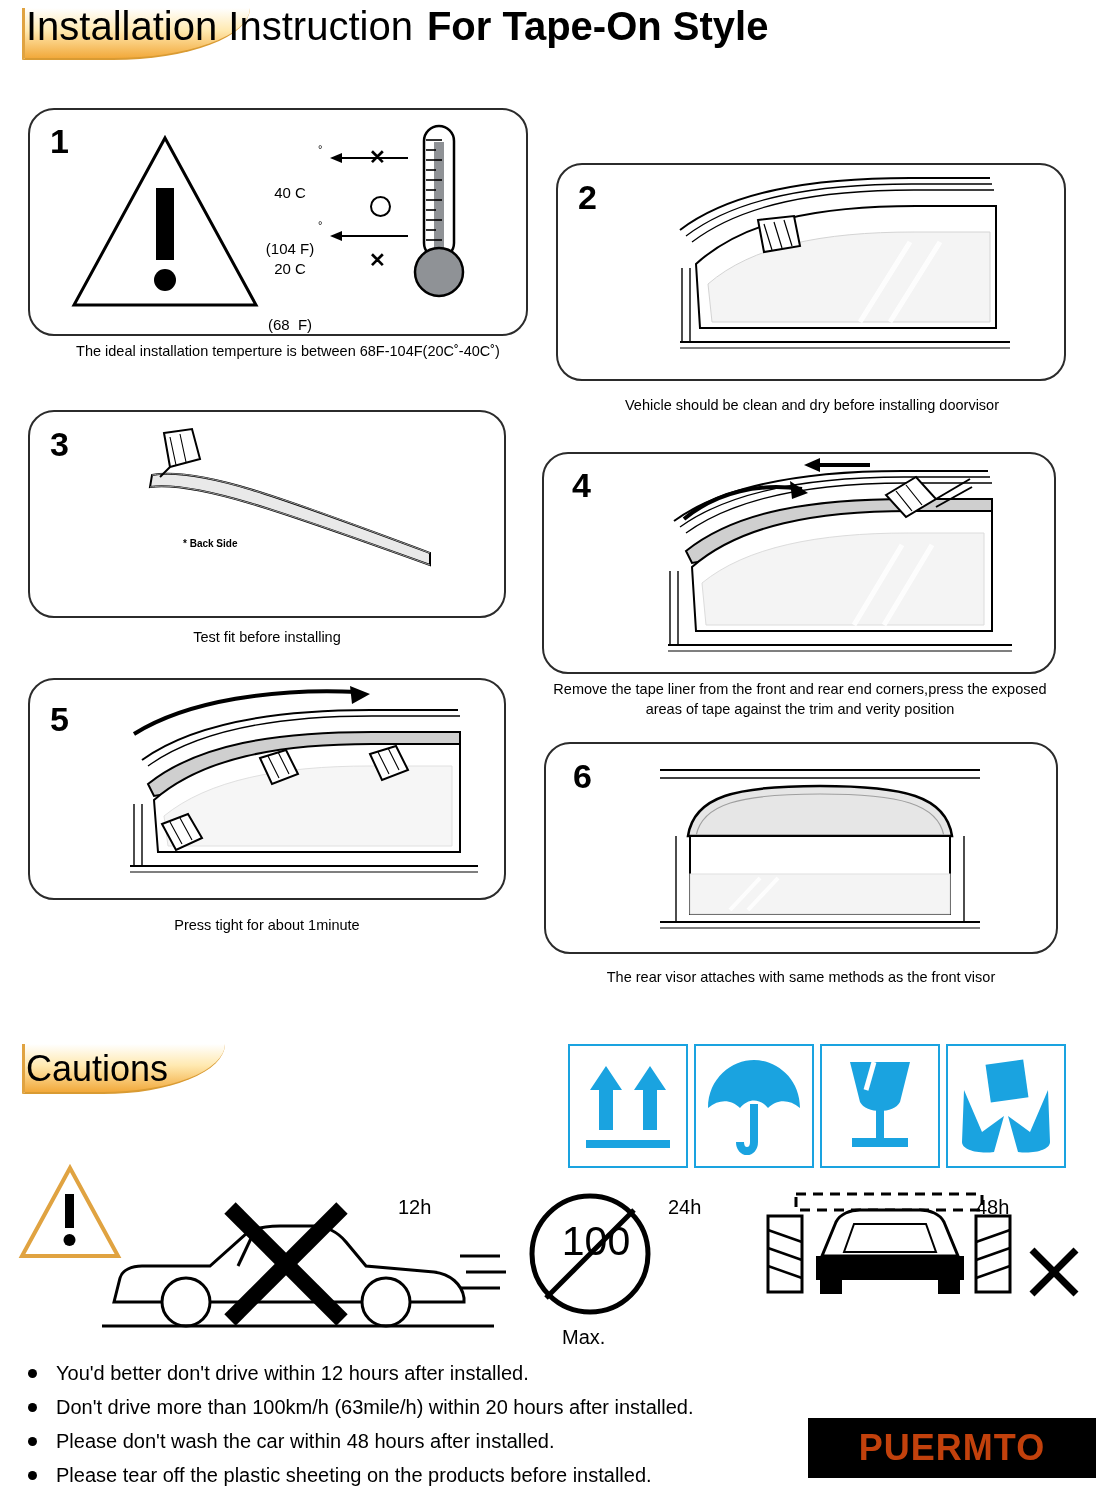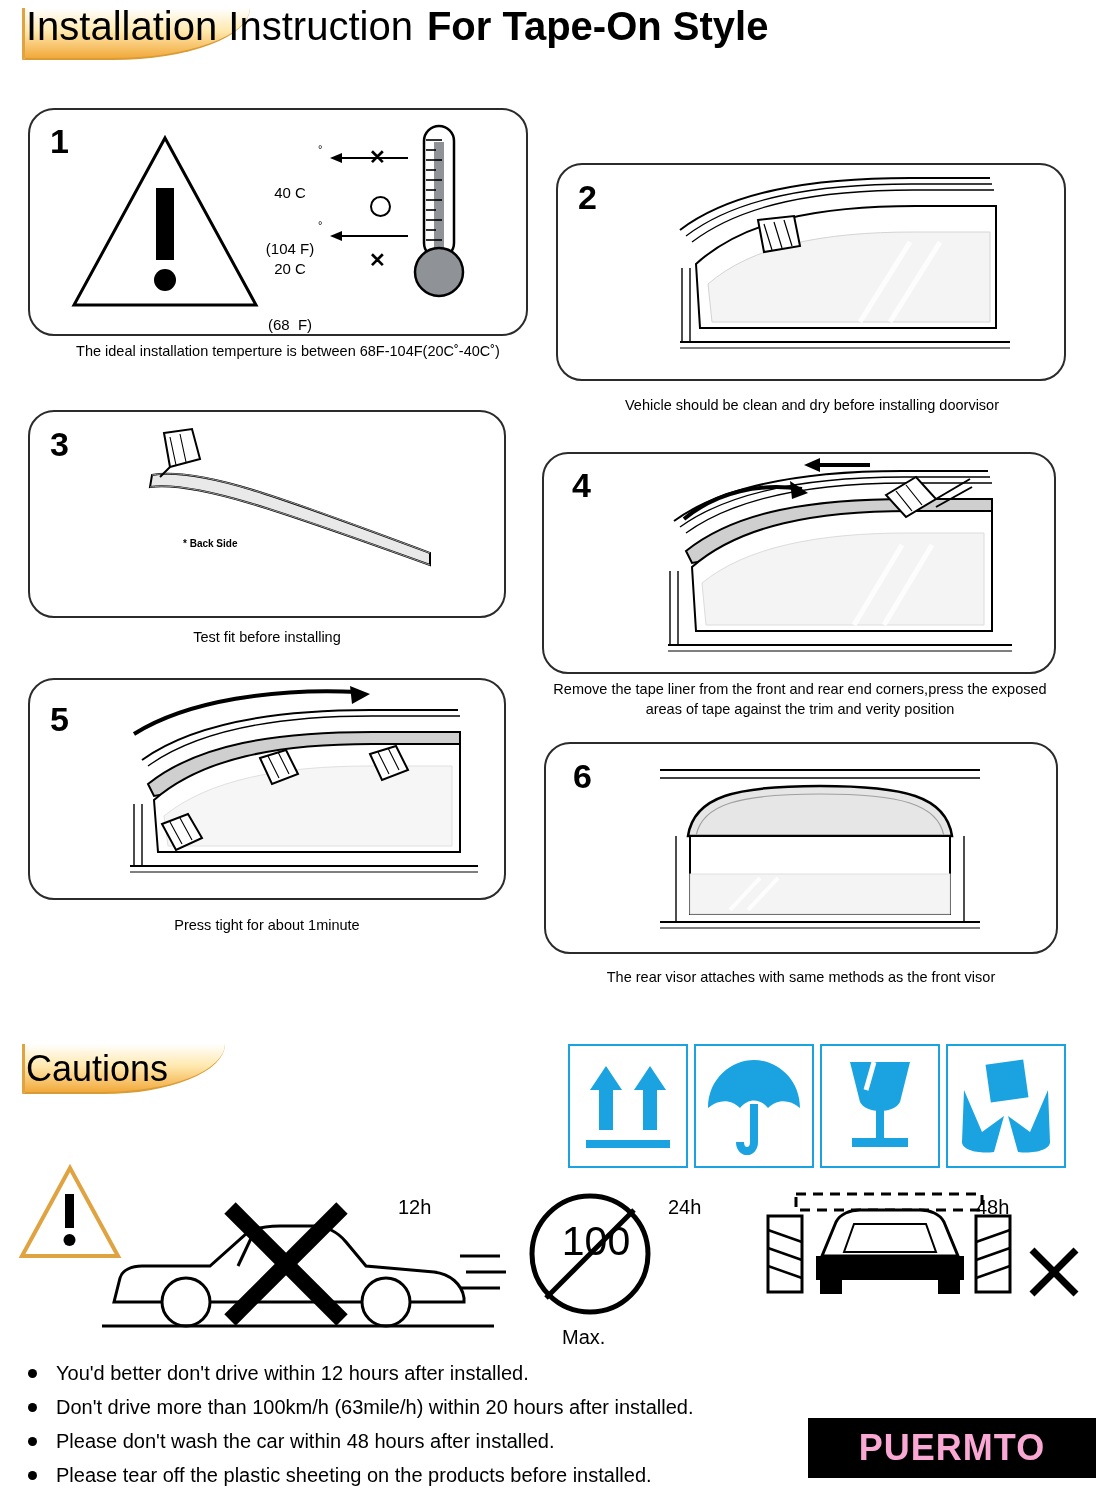--- a/index.html
+++ b/index.html
@@ -190,21 +190,21 @@
   }
 
   
   .brand {
     position: absolute;
     left: 808px;
     top: 1418px;
     width: 288px;
     height: 60px;
     background: #000;
-    color: #f9a8d4;
+    color: #c2410c;
     font-size: 36px;
     font-weight: 700;
     letter-spacing: 1px;
     display: flex;
     align-items: center;
     justify-content: center;
   }
 
   svg { display: block; }
   .abs { position: absolute; }

